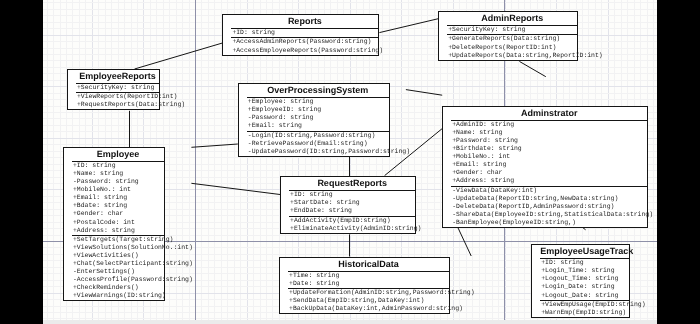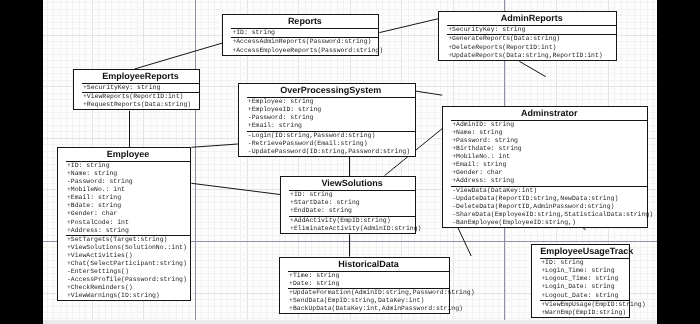--- a/index.html
+++ b/index.html
@@ -209,42 +209,42 @@
     <div class="uml" id="cls-reports" style="left: 222.4px; top: 14.2px; width: 157px;">
       <div class="ttl">Reports</div>
       <div class="sec attrs">
         <div class="row">+ID: string</div>
       </div>
       <div class="sec meths">
         <div class="row">+AccessAdminReports(Password:string)</div>
         <div class="row">+AccessEmployeeReports(Password:string)</div>
       </div>
     </div>
-    <div class="uml" id="cls-adminreports" style="left: 438.2px; top: 11.2px; width: 179px;">
+    <div class="uml" id="cls-adminreports" style="left: 438.2px; top: 11.2px; width: 140px;">
       <div class="ttl">AdminReports</div>
       <div class="sec attrs">
         <div class="row">+SecurityKey: string</div>
       </div>
       <div class="sec meths">
         <div class="row">+GenerateReports(Data:string)</div>
         <div class="row">+DeleteReports(ReportID:int)</div>
         <div class="row">+UpdateReports(Data:string,ReportID:int)</div>
       </div>
     </div>
-    <div class="uml" id="cls-employeereports" style="left: 73px; top: 68.8px; width: 127px;">
+    <div class="uml" id="cls-employeereports" style="left: 67px; top: 68.8px; width: 93px;">
       <div class="ttl">EmployeeReports</div>
       <div class="sec attrs">
         <div class="row">+SecurityKey: string</div>
       </div>
       <div class="sec meths">
         <div class="row">+ViewReports(ReportID:int)</div>
         <div class="row">+RequestReports(Data:string)</div>
       </div>
     </div>
-    <div class="uml" id="cls-overprocessingsystem" style="left: 237.8px; top: 83px; width: 178px;">
+    <div class="uml" id="cls-overprocessingsystem" style="left: 237.8px; top: 83px; width: 152px;">
       <div class="ttl">OverProcessingSystem</div>
       <div class="sec attrs">
         <div class="row">+Employee: string</div>
         <div class="row">+EmployeeID: string</div>
         <div class="row">-Password: string</div>
         <div class="row">+Email: string</div>
       </div>
       <div class="sec meths">
         <div class="row">-Login(ID:string,Password:string)</div>
         <div class="row">-RetrievePassword(Email:string)</div>
@@ -264,21 +264,21 @@
         <div class="row">+Address: string</div>
       </div>
       <div class="sec meths">
         <div class="row">-ViewData(DataKey:int)</div>
         <div class="row">-UpdateData(ReportID:string,NewData:string)</div>
         <div class="row">-DeleteData(ReportID,AdminPassword:string)</div>
         <div class="row">-ShareData(EmployeeID:string,StatisticalData:string)</div>
         <div class="row">-BanEmployee(EmployeeID:string,)</div>
       </div>
     </div>
-    <div class="uml" id="cls-employee" style="left: 57px; top: 146.8px; width: 134px;">
+    <div class="uml" id="cls-employee" style="left: 63px; top: 146.8px; width: 102px;">
       <div class="ttl">Employee</div>
       <div class="sec attrs">
         <div class="row">+ID: string</div>
         <div class="row">+Name: string</div>
         <div class="row">-Password: string</div>
         <div class="row">+MobileNo.: int</div>
         <div class="row">+Email: string</div>
         <div class="row">+Bdate: string</div>
         <div class="row">+Gender: char</div>
         <div class="row">+PostalCode: int</div>
@@ -289,21 +289,21 @@
         <div class="row">+ViewSolutions(SolutionNo.:int)</div>
         <div class="row">+ViewActivities()</div>
         <div class="row">+Chat(SelectParticipant:string)</div>
         <div class="row">-EnterSettings()</div>
         <div class="row">-AccessProfile(Password:string)</div>
         <div class="row">+CheckReminders()</div>
         <div class="row">+ViewWarnings(ID:string)</div>
       </div>
     </div>
     <div class="uml" id="cls-activitiesinfo" style="left: 280.1px; top: 176.1px; width: 136.1px;">
-      <div class="ttl">ViewSolutions</div>
+      <div class="ttl">RequestReports</div>
       <div class="sec attrs">
         <div class="row">+ID: string</div>
         <div class="row">+StartDate: string</div>
         <div class="row">+EndDate: string</div>
       </div>
       <div class="sec meths">
         <div class="row">+AddActivity(EmpID:string)</div>
         <div class="row">+EliminateActivity(AdminID:string)</div>
       </div>
     </div>

